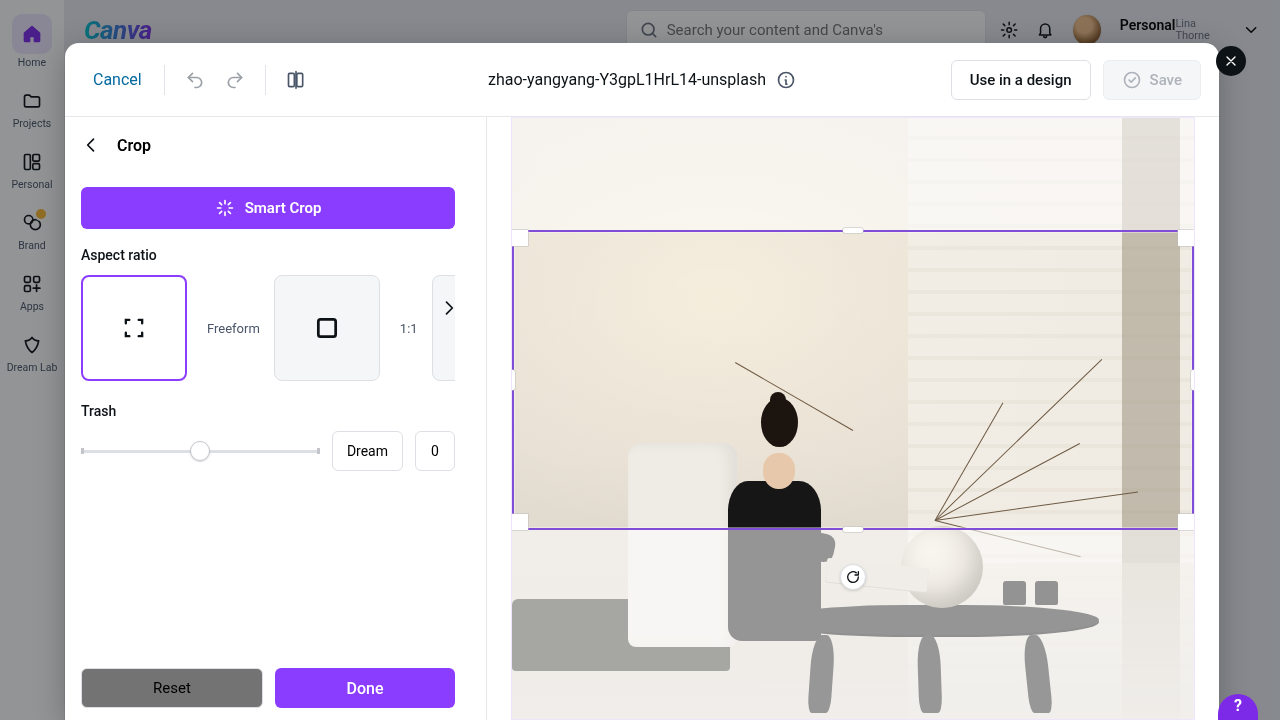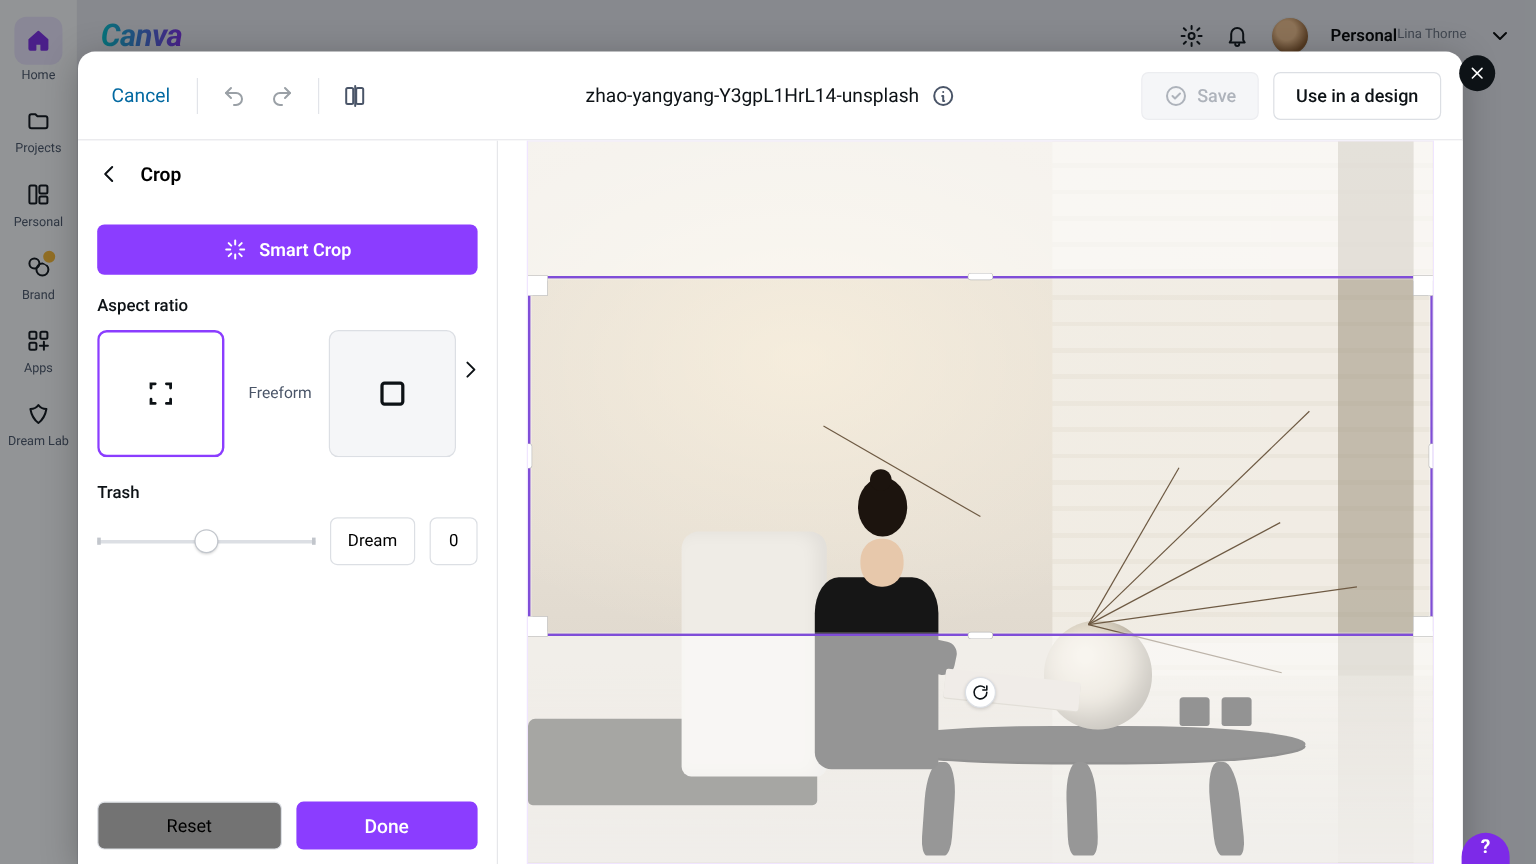--- a/index.html
+++ b/index.html
@@ -44,21 +44,21 @@
   .hd-ico.enabled { color:#4a5568; cursor:pointer; }
   .file-title { position:absolute; left:50%; transform:translateX(-50%); display:flex; align-items:center; gap:10px; color:#0d1216; font-size:16px; }
   .info-ico { width:20px; height:20px; color:#4a5568; }
   .hd-actions { margin-left:auto; display:flex; align-items:center; gap:12px; }
   .btn { height:40px; padding:0 18px; border-radius:6px; font-size:15px; font-weight:500; display:flex; align-items:center; gap:8px; cursor:pointer; border:1px solid #dcdfe4; background:#fff; color:#0d1216; }
   .btn.ghost-disabled { color:#aeb3bb; background:#f5f6f8; border-color:#ecedf0; cursor:default; }
 
   .modal-body { flex:1; display:flex; overflow:hidden; border-top:1px solid #e6e7ea; }
 
   
-  .crop-panel { width: 350px; border-right:1px solid #e6e7ea; padding: 14px 16px 0 16px; display:flex; flex-direction:column; position:relative; }
+  .crop-panel { width: 422px; border-right:1px solid #e6e7ea; padding: 14px 31px 0 16px; display:flex; flex-direction:column; position:relative; }
   .crop-header { display:flex; align-items:center; gap:16px; padding: 4px 0 14px 0; }
   .crop-header svg { width:22px; height:22px; color:#0d1216; cursor:pointer; }
   .crop-header h2 { font-size:16px; font-weight:600; }
 
   .smart-crop { margin-top:18px; height:42px; background:#8b3dff; color:#fff; border:none; border-radius:6px; font-size:15px; font-weight:600; display:flex; align-items:center; justify-content:center; gap:10px; cursor:pointer; }
 
   .sect-label { margin-top:18px; font-size:14px; color:#0d1216; font-weight:500; }
 
   .ratio-row { margin-top:12px; display:flex; gap:14px; overflow:hidden; position:relative; }
   .ratio-scroll { position:absolute; right:-6px; top:50%; margin-top:-26px; width:24px; height:24px; display:flex; align-items:center; justify-content:center; color:#0d1216; cursor:pointer; }
@@ -202,20 +202,27 @@
             <path d="M12 3c-2 3-5 4-8 4 1 6 4 11 8 14 4-3 7-8 8-14-3 0-6-1-8-4z"></path>
           </svg>
         </div>
       <span class="label">Dream Lab</span>
     </div>
   </div>
 
   <div class="app-main">
     <div class="topbar">
       <span class="canva-logo">Canva</span>
+      <div class="search">
+        <svg class="i" viewBox="0 0 24 24">
+            <circle cx="11" cy="11" r="7"></circle>
+            <path d="m20 20-3.5-3.5"></path>
+          </svg>
+        <input placeholder="Search your content and Canva's" style="">
+      </div>
       <div class="top-icons">
         <svg class="i top-ico" viewBox="0 0 24 24">
             <circle cx="12" cy="12" r="3"></circle>
             <path d="M12 2v3M12 19v3M4.2 4.2l2.1 2.1M17.7 17.7l2.1 2.1M2 12h3M19 12h3M4.2 19.8l2.1-2.1M17.7 6.3l2.1-2.1"></path>
           </svg>
         <svg class="i top-ico" viewBox="0 0 24 24">
             <path d="M6 16V10a6 6 0 0 1 12 0v6l1.5 2.5H4.5z"></path>
             <path d="M10 20a2 2 0 0 0 4 0"></path>
           </svg>
         <div class="avatar"></div>
@@ -274,30 +281,30 @@
 
     <div class="file-title">
       <span>zhao-yangyang-Y3gpL1HrL14-unsplash</span>
       <svg class="i info-ico" viewBox="0 0 24 24">
           <circle cx="12" cy="12" r="9"></circle>
           <path d="M12 8h.01M11 12h1v5h1"></path>
         </svg>
     </div>
 
     <div class="hd-actions">
+      <button class="btn">
+          <span>Use in a design</span>
+        </button>
       <button class="btn ghost-disabled">
         <svg class="i" viewBox="0 0 24 24" style="stroke:#aeb3bb">
             <circle cx="12" cy="12" r="9"></circle>
             <path d="m8.5 12 2.5 2.5L16 9.5"></path>
           </svg>
         <span>Save</span>
       </button>
-      <button class="btn">
-          <span>Use in a design</span>
-        </button>
     </div>
   </div>
 
   <div class="modal-body">
 
     <div class="crop-panel">
       <div class="crop-header">
         <svg class="i" viewBox="0 0 24 24">
             <path d="M15 5l-7 7 7 7"></path>
           </svg>

